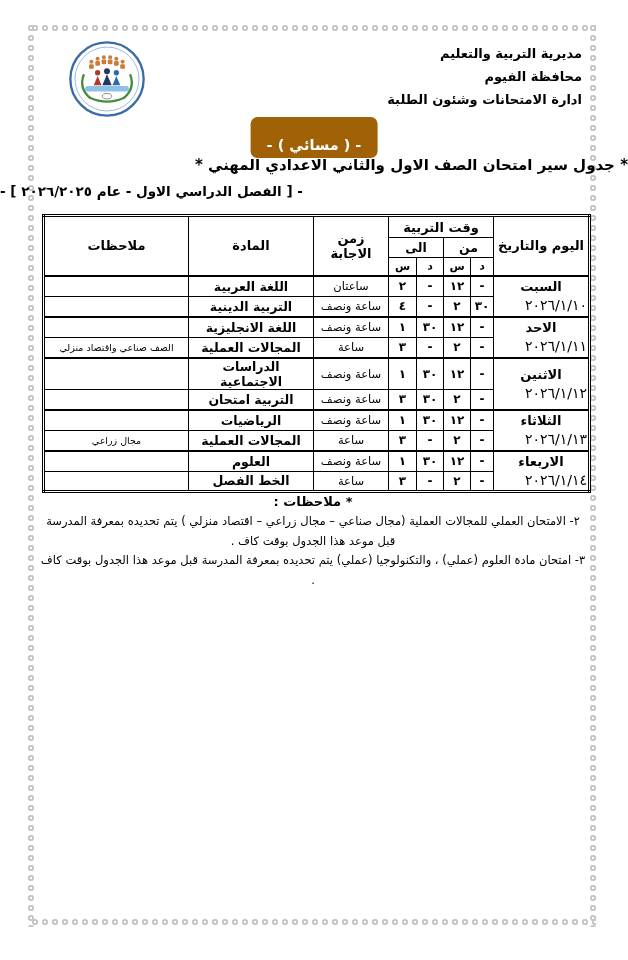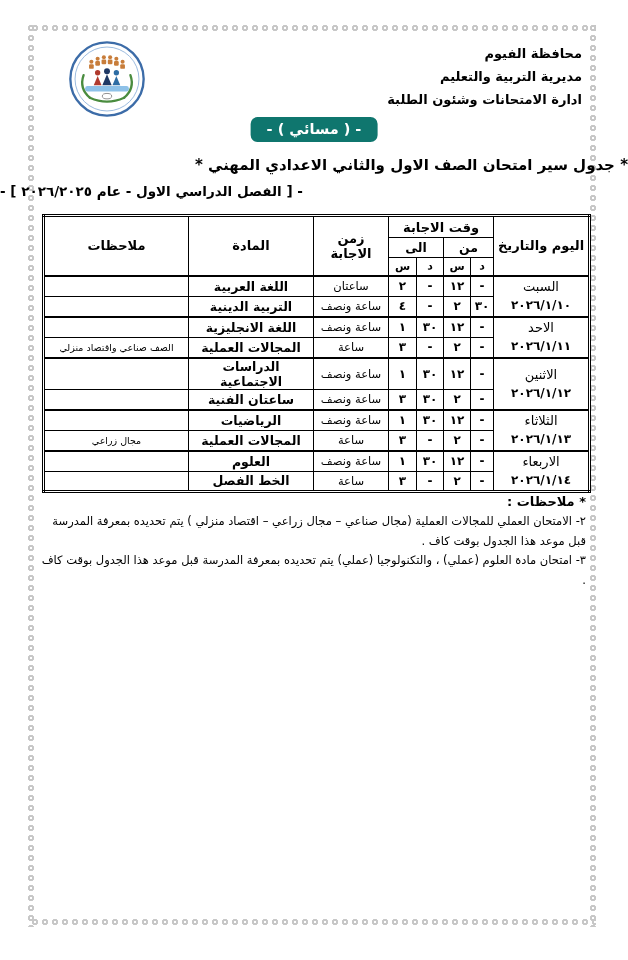--- a/index.html
+++ b/index.html
@@ -16,46 +16,46 @@
   .edge-bottom { top:917px; left:30px; right:32px; height:10px; background-repeat:repeat-x; }
   .edge-left   { left:26px; top:23px; height:904px; width:10px; background-repeat:repeat-y; }
   .edge-right  { right:30px; top:23px; height:904px; width:10px; background-repeat:repeat-y; }
 
   .logo { position:absolute; left:68px; top:40px; width:78px; height:78px; }
 
   .org-block { position:absolute; top:42px; right:46px; direction:rtl; text-align:right;
     font-weight:bold; font-size:13px; line-height:23px; }
 
   .badge { position:absolute; top:117px; left:50%; transform:translateX(-50%);
-    background:#0f766e; color:#fff; font-weight:bold; font-size:14.5px;
-    padding:4px 16px 5px; border-radius:7px; direction:rtl; white-space:nowrap; }
+    background:#a16207; color:#fff; font-weight:bold; font-size:14.5px;
+    padding:20px 16px 5px; border-radius:7px; direction:rtl; white-space:nowrap; }
 
   .title1 { position:absolute; top:156px; left:0; width:100%; text-align:right;
     direction:rtl; font-weight:bold; font-size:15px; }
   .title2 { position:absolute; top:183px; left:0; width:100%; text-align:left;
     direction:rtl; font-weight:bold; font-size:13.5px; }
 
   table.sched { position:absolute; top:214px; left:42px; width:546px;
     direction:rtl; border-collapse:collapse; table-layout:fixed;
     border:3px double #000; }
   .sched th, .sched td { border:1px solid #000; text-align:center; vertical-align:middle; padding:0 1px; overflow:hidden; }
   .sched thead th { font-weight:bold; }
   .th-main  { font-size:13px; height:22px; }
   .th-sub   { font-size:12.5px; height:20px; }
   .th-unit  { font-size:11px; height:18px; }
   .sched tr.group-start td { border-top:2.4px solid #000; }
   .sched tbody td { height:20.5px; }
   .time-cell     { font-weight:bold; font-size:12px; }
   .duration-cell { font-size:11.5px; }
   .subject-cell  { font-weight:bold; font-size:12.5px; }
   .note-cell     { font-size:9.5px; }
-  .day-cell .day-name { font-weight:normal; font-size:13px; line-height:19px; }
-  .day-cell .day-date { font-weight:bold; font-size:12px; line-height:19px; }
-
-  .notes { position:absolute; top:494px; right:42px; left:40px; direction:rtl; text-align:right; }
+  .day-cell .day-name { font-weight:bold; font-size:13px; line-height:19px; }
+  .day-cell .day-date { font-weight:normal; font-size:14px; line-height:19px;text-align:right; }
+
+  .notes { position:absolute; top:494px; right:42px; left:40px; direction:rtl; text-align:center; }
   .notes-title { font-weight:bold; font-size:13px; margin-bottom:3px; }
   .note-item { font-size:11.5px; line-height:19.5px; }
 </style>
 </head>
 <body>
 
 <div class="page">
 
   <div class="edge edge-top"></div>
   <div class="edge edge-bottom"></div>
@@ -88,22 +88,22 @@
         <path d="M57 58 L62 46 L67 58 Z" fill="#2e6da4"></path>
     </g>
     <rect x="22" y="59" width="56" height="7" rx="3" fill="#8ec1e8"></rect>
     <path d="M20 45 Q14 62 28 74" fill="none" stroke="#4a8c3f" stroke-width="3" stroke-linecap="round"></path>
     <path d="M80 45 Q86 62 72 74" fill="none" stroke="#4a8c3f" stroke-width="3" stroke-linecap="round"></path>
     <path d="M28 74 Q50 84 72 74" fill="none" stroke="#4a8c3f" stroke-width="3" stroke-linecap="round"></path>
     <ellipse cx="50" cy="72" rx="6" ry="3.5" fill="none" stroke="#8a8a8a" stroke-width="1.2"></ellipse>
   </svg>
 
   <div class="org-block">
+    <div>مديرية التربية والتعليم</div>
     <div>محافظة الفيوم</div>
-    <div>مديرية التربية والتعليم</div>
     <div>ادارة الامتحانات وشئون الطلبة</div>
   </div>
 
   <div class="badge">- ( مسائي ) -</div>
 
   <div class="title1">* جدول سير امتحان الصف الاول والثاني الاعدادي المهني *</div>
   <div class="title2">- [ الفصل الدراسي الاول - عام ٢٠٢٦/٢٠٢٥ ] -</div>
 
   <table class="sched">
     <colgroup>
@@ -112,21 +112,21 @@
         <col style="width:27px">
         <col style="width:27px">
       <col style="width:28px">
         <col style="width:75px">
         <col style="width:125px">
         <col style="width:145px">
     </colgroup>
     <thead>
       <tr>
         <th class="th-main" rowspan="3">اليوم والتاريخ</th>
-        <th class="th-main" colspan="4">وقت الاجابة</th>
+        <th class="th-main" colspan="4">وقت التربية</th>
         <th class="th-main" rowspan="3">زمن الاجابة</th>
         <th class="th-main" rowspan="3">المادة</th>
         <th class="th-main" rowspan="3">ملاحظات</th>
       </tr>
       <tr>
         <th class="th-sub" colspan="2">من</th>
         <th class="th-sub" colspan="2">الى</th>
       </tr>
       <tr>
         <th class="th-unit">د</th>
@@ -192,21 +192,21 @@
           <td class="duration-cell">ساعة ونصف</td>
           <td class="subject-cell">الدراسات الاجتماعية</td>
           <td class="note-cell"></td>
         </tr>
         <tr>
           <td class="time-cell">-</td>
           <td class="time-cell">٢</td>
           <td class="time-cell">٣٠</td>
           <td class="time-cell">٣</td>
           <td class="duration-cell">ساعة ونصف</td>
-          <td class="subject-cell">ساعتان الفنية</td>
+          <td class="subject-cell">التربية امتحان</td>
           <td class="note-cell"></td>
         </tr>
         <tr class="group-start">
           <td rowspan="2" class="day-cell">
             <div class="day-name">الثلاثاء</div>
             <div class="day-date">٢٠٢٦/١/١٣</div>
           </td>
           <td class="time-cell">-</td>
           <td class="time-cell">١٢</td>
           <td class="time-cell">٣٠</td>

